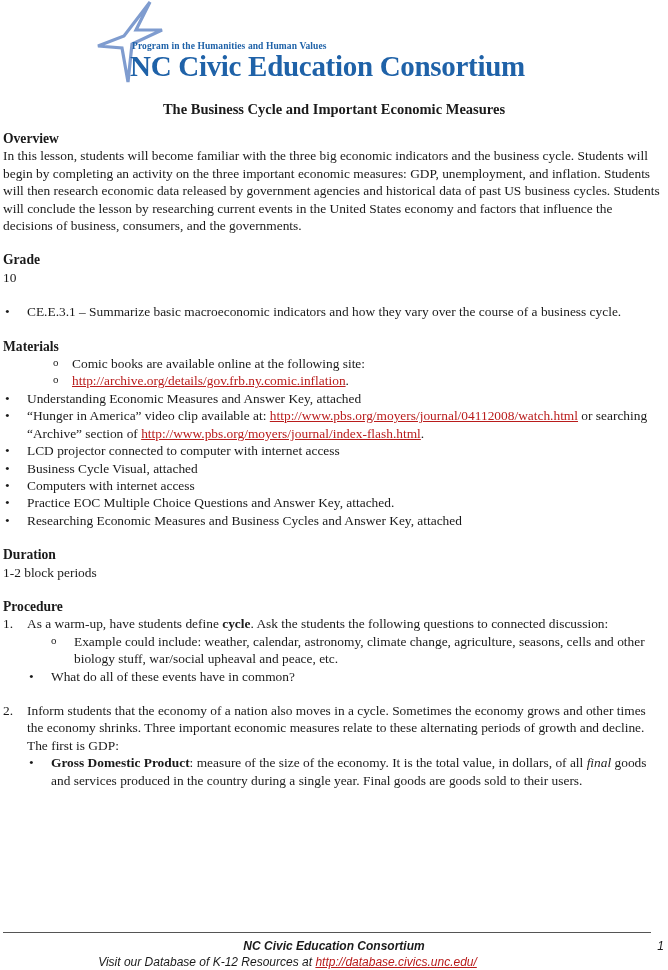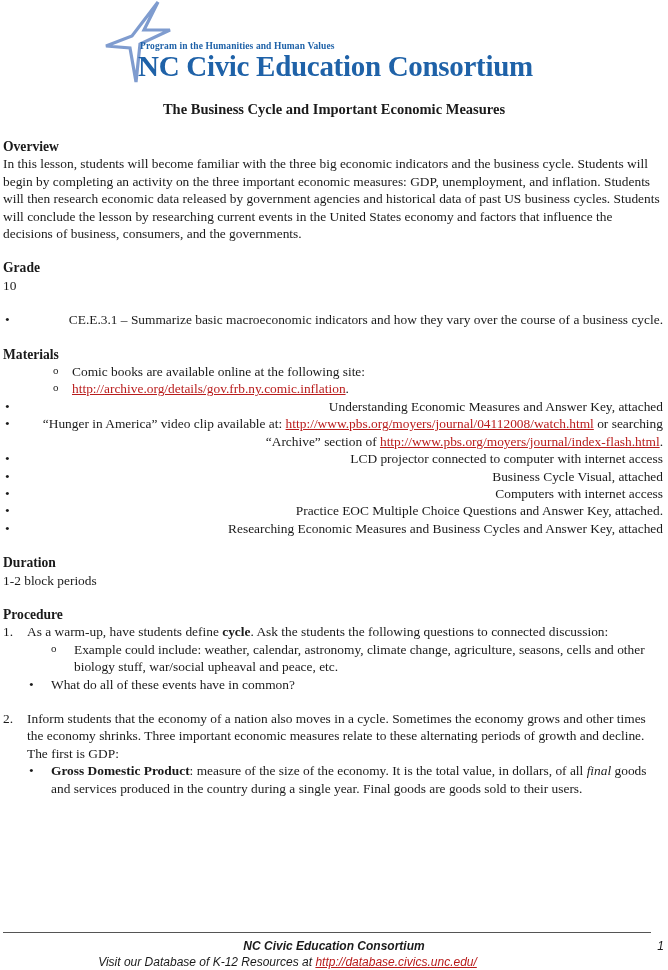--- a/index.html
+++ b/index.html
@@ -1,43 +1,43 @@
 <!DOCTYPE html>
 <html><head>
   <meta charset="utf-8">
   <style>
     html, body { margin: 0; padding: 0; background: #ffffff; }
     body {
       width: 668px; height: 970px; position: relative; overflow: hidden;
       font-family: "Liberation Serif", "DejaVu Serif", serif;
       color: #1a1a1a; font-size: 13.4px; line-height: 17.4px;
     }
-    .header { position: absolute; left: 100px; top: 0; width: 430px; height: 92px; }
+    .header { position: absolute; left: 92px; top: 0; width: 430px; height: 92px; }
     .star { position: absolute; left: 0; top: 0; width: 80px; height: 90px; }
     .program-line {
       position: absolute; left: 40px; top: 38px;
       font-family: "Liberation Serif", serif; font-weight: bold; font-size: 9.5px;
       color: #1f62a8; letter-spacing: 0.1px; white-space: nowrap;
     }
     .brand-line {
       position: absolute; left: 38px; top: 50px;
       font-family: "Liberation Serif", serif; font-weight: bold; font-size: 29px;
       color: #1f62a8; white-space: nowrap; letter-spacing: -0.3px; line-height: 32px;
     }
     .doc-title {
       position: absolute; left: 0; width: 668px; top: 101px; text-align: center;
       font-weight: bold; font-size: 14.5px;
     }
-    .content { position: absolute; left: 3px; top: 138px; width: 660px; }
+    .content { position: absolute; left: 3px; top: 130px; width: 660px; }
     h3 { margin: 0; font-size: 13.6px; font-weight: bold; line-height: 17.4px; }
     p { margin: 0; }
     .section { margin-bottom: 17px; }
     ul { list-style: none; margin: 0; padding: 0; }
     li { position: relative; }
-    .b1 { padding-left: 24px; text-align: right; }
+    .b1 { padding-left: 24px; }
     .b1::before { content: "\2022"; position: absolute; left: 2px; top: 0; }
     .b2 { padding-left: 69px; }
     .b2::before { content: "o"; position: absolute; left: 50px; top: -1px; font-size: 11px; }
     .n1 { padding-left: 24px; }
     .n1 .num { position: absolute; left: 0; top: 0; }
     .n1 .sb1 { padding-left: 24px; position: relative; }
     .n1 .sb1::before { content: "\2022"; position: absolute; left: 2px; top: 0; }
     .n1 .sb2 { padding-left: 47px; position: relative; }
     .n1 .sb2::before { content: "o"; position: absolute; left: 24px; top: -1px; font-size: 11px; }
     a, .link { color: #b91c1c; text-decoration: underline; }

